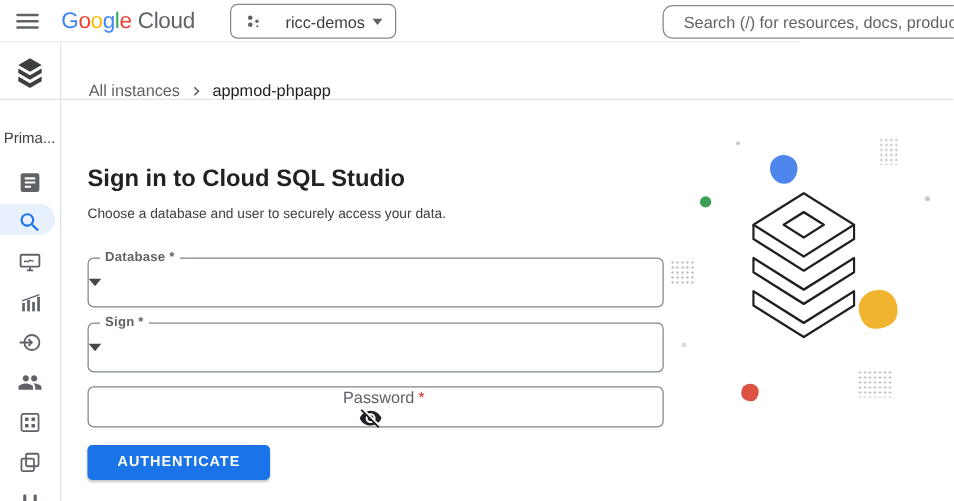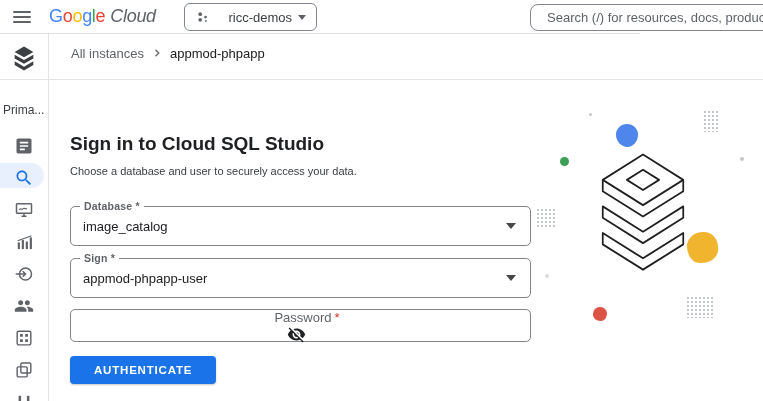--- a/index.html
+++ b/index.html
@@ -8,33 +8,33 @@
     position: relative; overflow: hidden; background: #fff;
     font-family: "Liberation Sans", sans-serif; color: #202124;
   }
   .abs { position: absolute; }
 
   
   .topbar { left:0; top:0; width:640px; height:34px; background:#fff; border-bottom:1px solid var(--border-gray,#e1e3e6); }
   .hamburger { left:11px; top:8px; width:22px; height:18px; background:none; border:none; cursor:pointer; }
   .hamburger span { display:block; width:18px; height:2px; background:var(--icon-gray,#5f6368); margin:3px 2px; border-radius:1px; }
   .logo { left:49px; top:0; height:33px; display:flex; align-items:center; font-size:18px; letter-spacing:-0.3px; cursor:pointer; }
-  .logo-cloud { color:var(--icon-gray,#5f6368); margin-left:5px;font-style:italic; }
+  .logo-cloud { color:var(--icon-gray,#5f6368); margin-left:5px; }
   .project-btn { left:184px; top:3px; width:133px; height:28px; background:#fff; border:1px solid #80868b; border-radius:6px; display:flex; align-items:center; padding:0 10px; cursor:pointer; font-family:inherit; }
   .project-btn svg { width:16px; height:16px; flex:0 0 auto; }
   .project-name { font-size:13px; color:#3c4043; margin-left:8px; flex:1; text-align:right; }
   .caret-down { width:0; height:0; border-left:4.5px solid transparent; border-right:4.5px solid transparent; border-top:5px solid #5f6368; margin-left:6px; }
   .searchbox { left:530px; top:4px; width:250px; height:27px; background:#fff; border:1px solid #80868b; border-radius:8px; display:flex; align-items:center; padding:0 16px; cursor:text; }
   .search-ph { font-size:13px; color:var(--icon-gray,#5f6368); white-space:nowrap; }
 
   
   .crumbbar { left:0; top:34px; width:763px; height:46px; border-bottom:1px solid var(--border-gray,#e1e3e6); background:#fff; }
   .sql-icon { left:11px; top:46px; width:26px; height:27px; }
   .vdivider { left:48px; top:34px; width:1px; height:367px; background:var(--border-gray,#e1e3e6); }
-  .breadcrumb { left:71px; top:46px; height:46px; display:flex; align-items:flex-start; gap:6px; }
+  .breadcrumb { left:71px; top:34px; height:46px; display:flex; align-items:flex-end; gap:6px; }
   .crumb-link { font-size:13px; color:var(--icon-gray,#5f6368); text-decoration:none; cursor:pointer; }
   .crumb-chevron { width:14px; height:14px; }
   .crumb-current { font-size:13px; color:#202124; }
 
   
   .sidebar { left:0; top:81px; width:48px; height:320px; background:#fff; overflow:hidden; }
   .section-label { position:absolute; left:3px; top:22px; width:44px; font-size:12px; color:#3c4043; white-space:nowrap; }
   .nav-item { position:absolute; left:0; width:48px; height:25px; display:flex; align-items:center; justify-content:center; cursor:pointer; }
   .nav-item svg { width:20px; height:20px; color:var(--icon-gray,#5f6368); }
   .nav-item.selected svg { color:var(--accent-blue,#1a73e8); }
@@ -182,27 +182,25 @@
       </svg>
   </div>
 </aside>
 
 <main>
   <h1 class="abs title">Sign in to Cloud SQL Studio</h1>
   <p class="abs subtitle">Choose a database and user to securely access your data.</p>
 
   <div class="abs field" style="top:206px">
     <span class="flabel">Database *</span>
-    <span class="fvalue">image_catalog</span>
     <span class="dd-arrow"></span>
   </div>
 
   <div class="abs field" style="top:258px">
     <span class="flabel">Sign *</span>
-    <span class="fvalue">appmod-phpapp-user</span>
     <span class="dd-arrow"></span>
   </div>
 
   <div class="abs field pw-field" style="top:309px">
     <span class="pw-ph"><span>Password</span><span class="pw-req">*</span></span>
     <button class="eye-btn">
       <svg viewBox="0 0 24 24">
           <path d="M12 7c2.76 0 5 2.24 5 5 0 .65-.13 1.26-.36 1.83l2.92 2.92c1.51-1.26 2.7-2.89 3.43-4.75-1.73-4.39-6-7.5-11-7.5-1.4 0-2.74.25-3.98.7l2.16 2.16C10.74 7.13 11.35 7 12 7zM2 4.27l2.28 2.28.46.46C3.08 8.3 1.78 10.02 1 12c1.73 4.39 6 7.5 11 7.5 1.55 0 3.03-.3 4.38-.84l.42.42L19.73 22 21 20.73 3.27 3 2 4.27zM7.53 9.8l1.55 1.55c-.05.21-.08.43-.08.65 0 1.66 1.34 3 3 3 .22 0 .44-.03.65-.08l1.55 1.55c-.67.33-1.41.53-2.2.53-2.76 0-5-2.24-5-5 0-.79.2-1.53.53-2.2zm4.31-.78 3.15 3.15.02-.16c0-1.66-1.34-3-3-3l-.17.01z"></path>
         </svg>
     </button>

